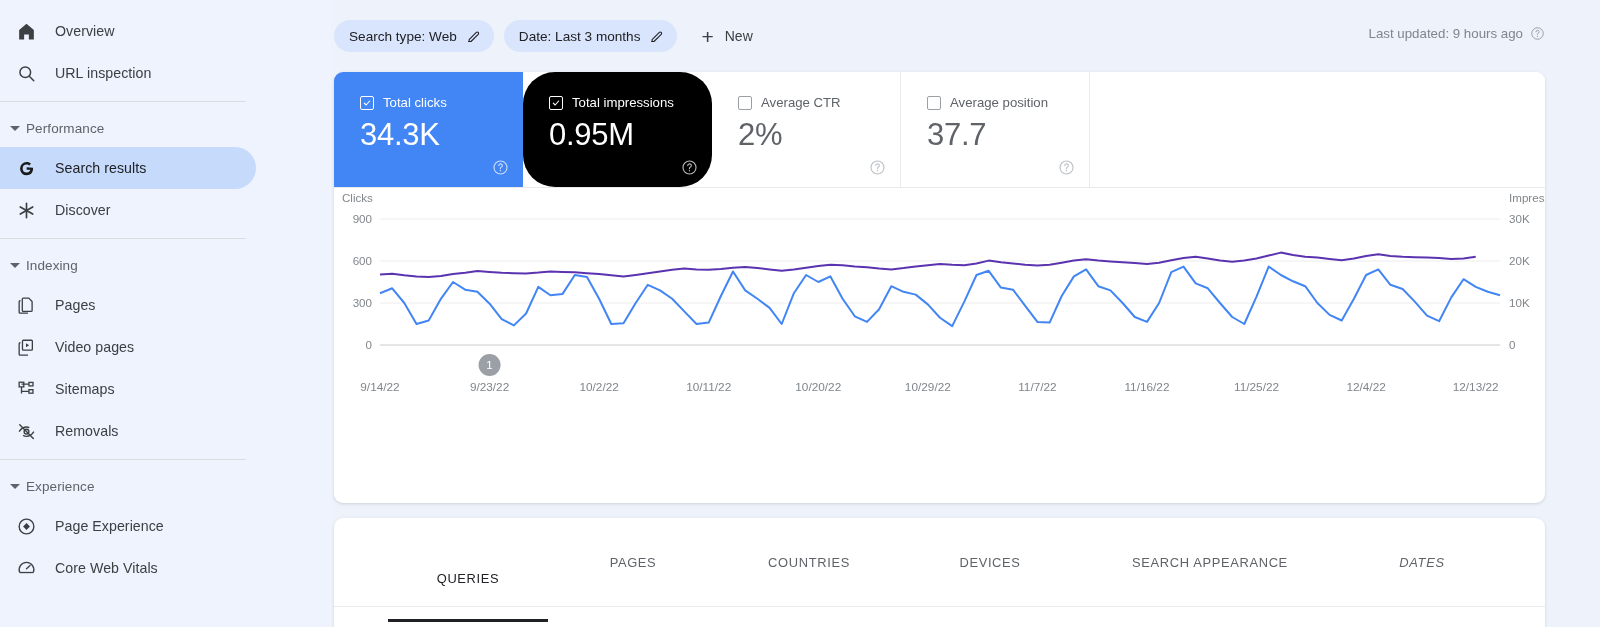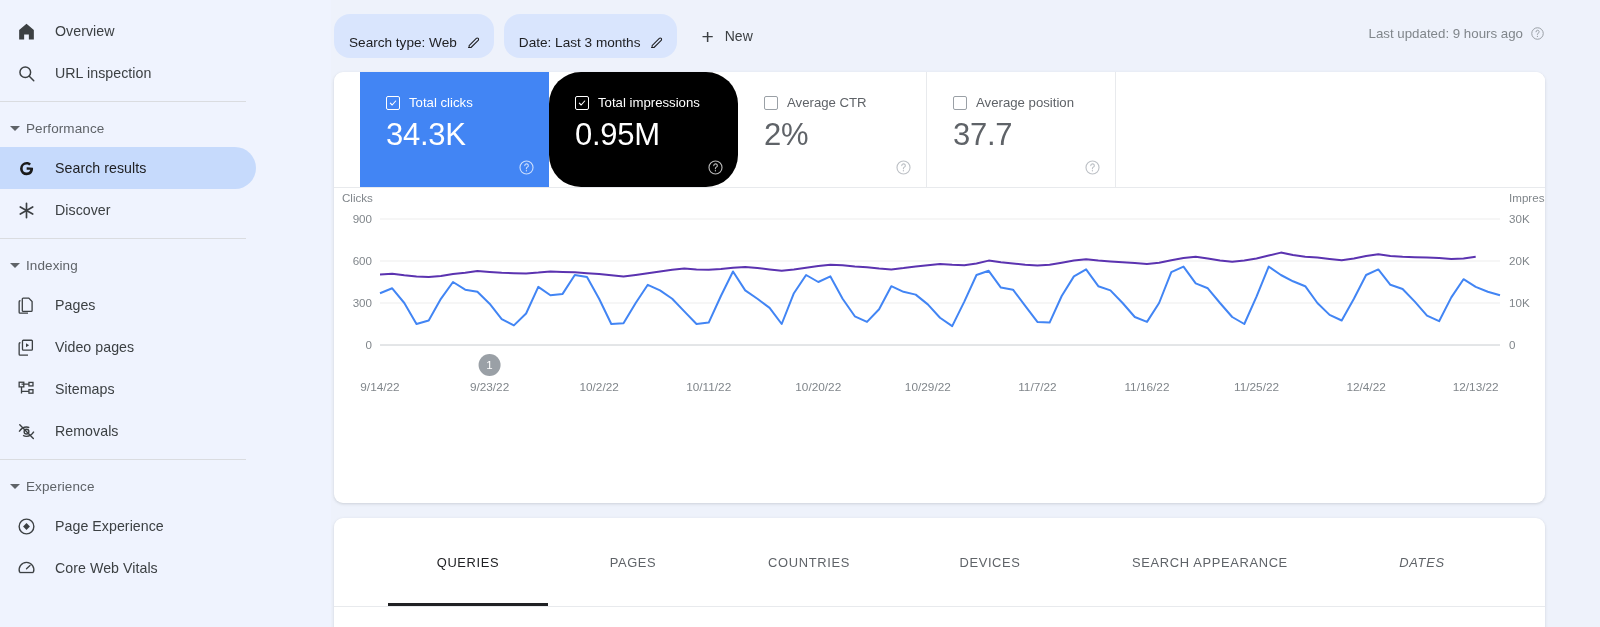--- a/index.html
+++ b/index.html
@@ -99,21 +99,21 @@
     align-items: center;
     padding-left: 3px;
     position: relative;
   }
   .chip {
     height: 32px;
     border-radius: 16px;
     background: #d9e5fd;
     display: flex;
     align-items: center;
-    padding: 12px 13px 0 15px;
+    padding: 0 13px 0 15px;
     margin-right: 10px;
     font-size: 13.6px;
     color: #202124;
     cursor: pointer;
     white-space: nowrap;
   }
   .chip .pencil {
     margin-left: 9px;
     display: flex; align-items: center;
   }
@@ -196,21 +196,21 @@
     font-size: 31px;
     margin-top: 7px;
     letter-spacing: -.3px;
     font-weight: 400;
   }
   .metric .help {
     position: absolute;
     right: 14px; bottom: 11px;
     display: flex;
   }
-  .metric.clicks { background: #4285f4; margin-left: 26px; }
+  .metric.clicks { background: #4285f4; }
   .metric.impr  { background: #000000; border-radius: 32px; }
   .metric.clicks .mrow, .metric.clicks .mval { color: #fff; }
   .metric.impr .mrow, .metric.impr .mval { color: #fff; }
   .metric.plain { background: #fff; }
   .metric.plain .mrow { color: #5f6368; }
   .metric.plain .mval { color: #5f6368; }
   .metric.blank {
     flex: 1 1 auto; background: #fff; border-right: none; cursor: default;
   }
   #plotwrap {
@@ -531,21 +531,21 @@
             <g>
               <circle cx="155.56521739130437" cy="177" r="11" fill="#9aa0a6"></circle>
               <text x="155.56521739130437" y="181.3" text-anchor="middle" font-size="11.5" fill="#fff" font-family="&quot;Liberation Sans&quot;, sans-serif">1</text>
             </g>
           </svg>
         </div>
     </section>
 
     <section id="tablecard">
       <div id="tabs">
-          <div class="tab active" style="position: absolute; left: 44px; width: 180px;">
+          <div class="tab active" style="position: absolute; left: 44px; width: 180px; margin-top: 16px;">
             <span>QUERIES</span>
           </div>
           <div class="tab" style="position: absolute; left: 209px; width: 180px;">
             <span>PAGES</span>
           </div>
           <div class="tab" style="position: absolute; left: 385px; width: 180px;">
             <span>COUNTRIES</span>
           </div>
           <div class="tab" style="position: absolute; left: 786px; width: 180px;">
             <span>SEARCH APPEARANCE</span>

